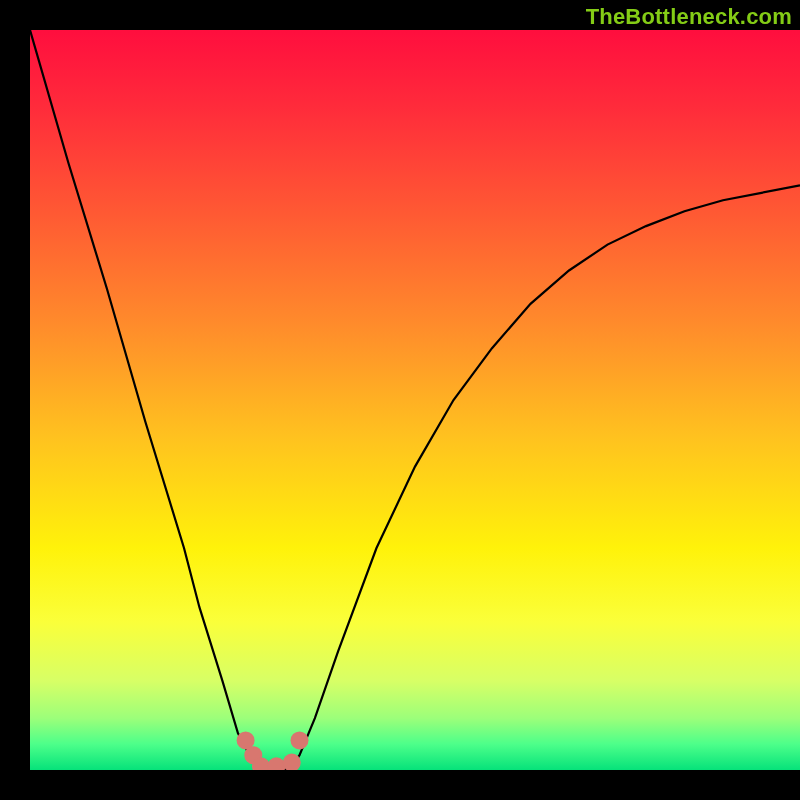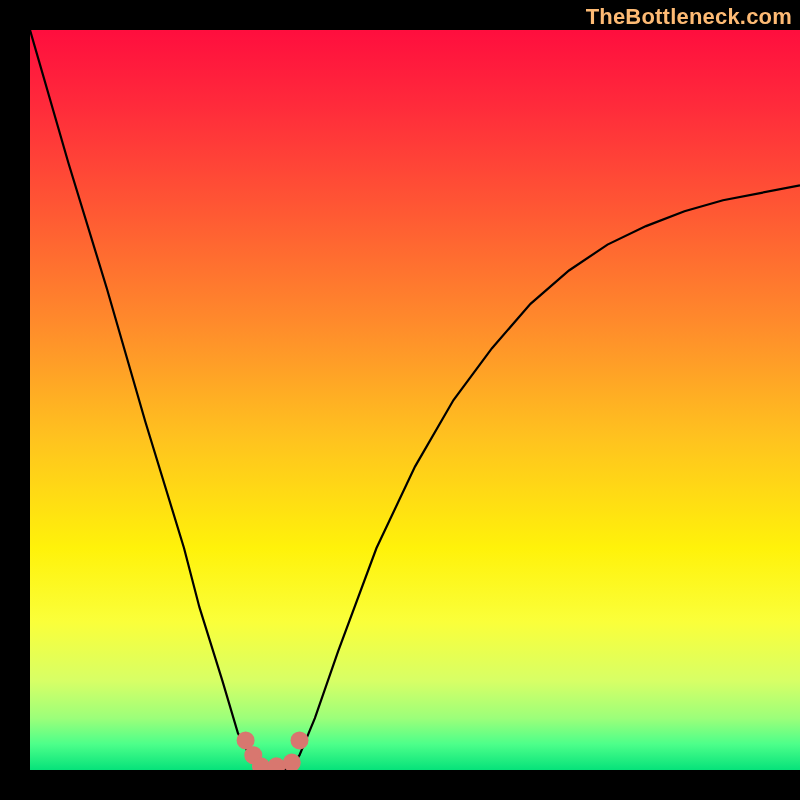--- a/index.html
+++ b/index.html
@@ -39,21 +39,21 @@
     width: 100%;
     height: 100%;
   }
   .attribution {
     position: absolute;
     top: 4px;
     right: 8px;
     font-family: Arial, Helvetica, sans-serif;
     font-size: 22px;
     font-weight: 600;
-    color: #fdba74;
+    color: #84cc16;
     letter-spacing: 0.2px;
   }
 </style>
 </head>
 <body>
 
 <div class="frame">
   <div class="attribution">TheBottleneck.com</div>
   <div class="plot-area">
     <svg class="gradient" viewBox="0 0 770 740" preserveAspectRatio="none">

